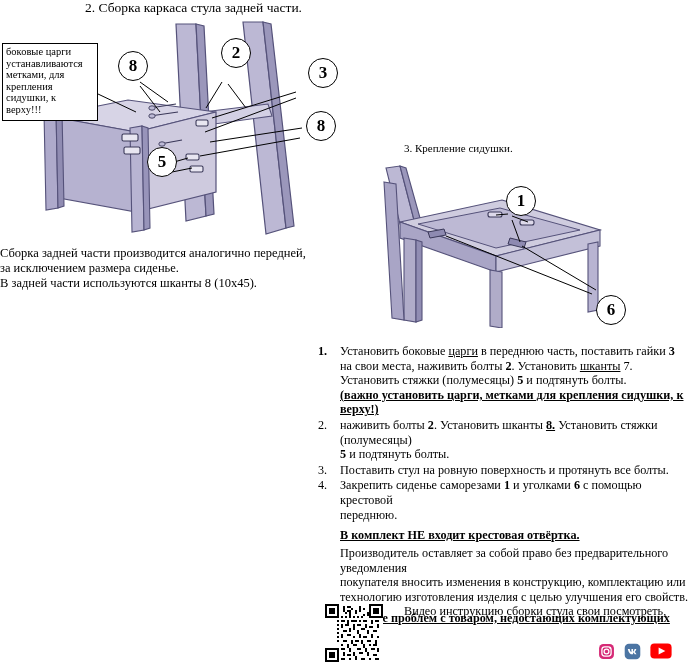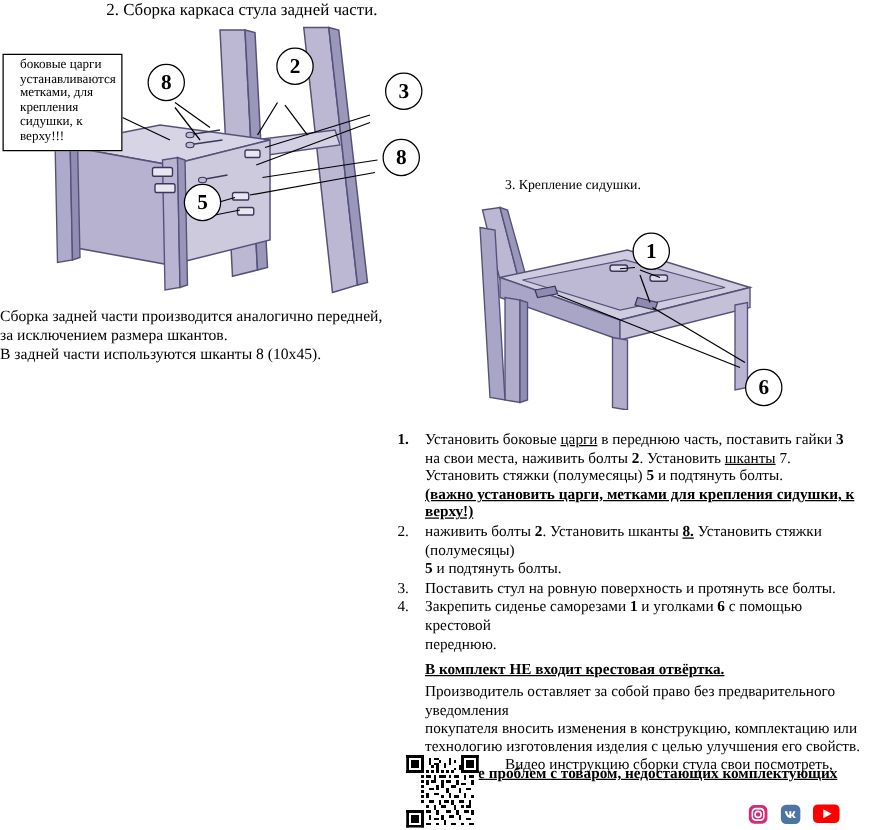--- a/index.html
+++ b/index.html
@@ -55,21 +55,21 @@
   .callout {
     position: absolute;
     left: 2px;
     top: 27px;
     width: 96px;
     height: 78px;
     border: 1px solid #000;
     background: #ffffff;
     font-size: 10.5px;
     line-height: 11.5px;
-    padding: 2px 13px;
+    padding: 2px 3px;
     box-sizing: border-box;
     font-family: "Liberation Serif", serif;
     z-index: 6;
   }
   
   .circle-num {
     position: absolute;
     border: 1.4px solid #000;
     border-radius: 50%;
     background: #ffffff;
@@ -238,21 +238,21 @@
   </div>
 
   <div class="circle-num cn-lg" style="left:118px; top:51px;">8</div>
   <div class="circle-num cn-lg" style="left:221px; top:38px;">2</div>
   <div class="circle-num cn-lg" style="left:308px; top:58px;">3</div>
   <div class="circle-num cn-lg" style="left:306px; top:111px;">8</div>
   <div class="circle-num cn-lg" style="left:147px; top:147px;">5</div>
 
   <div class="fig2-caption">
     <div>Сборка задней части производится аналогично передней,</div>
-    <div>за исключением размера шкантов.</div>
+    <div>за исключением размера сиденье.</div>
     <div>В задней части используются шканты 8 (10х45).</div>
   </div>
 
   <div class="fig3">
     <svg width="265" height="168" viewBox="0 0 265 168">
 
       <polygon points="16,8 30,6 44,60 30,64" fill="#bcb8d4" stroke="#55527a" stroke-width="1.1"></polygon>
       <polygon points="30,6 36,8 50,58 44,60" fill="#9b97bb" stroke="#55527a" stroke-width="1.1"></polygon>
 
       <polygon points="30,62 132,40 230,70 126,96" fill="#cfccdf" stroke="#55527a" stroke-width="1.2"></polygon>

